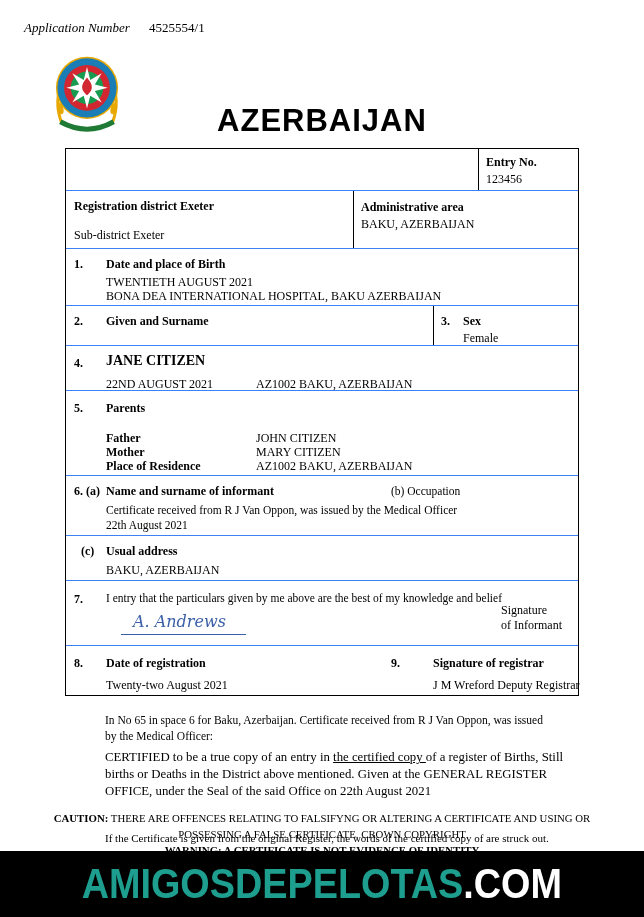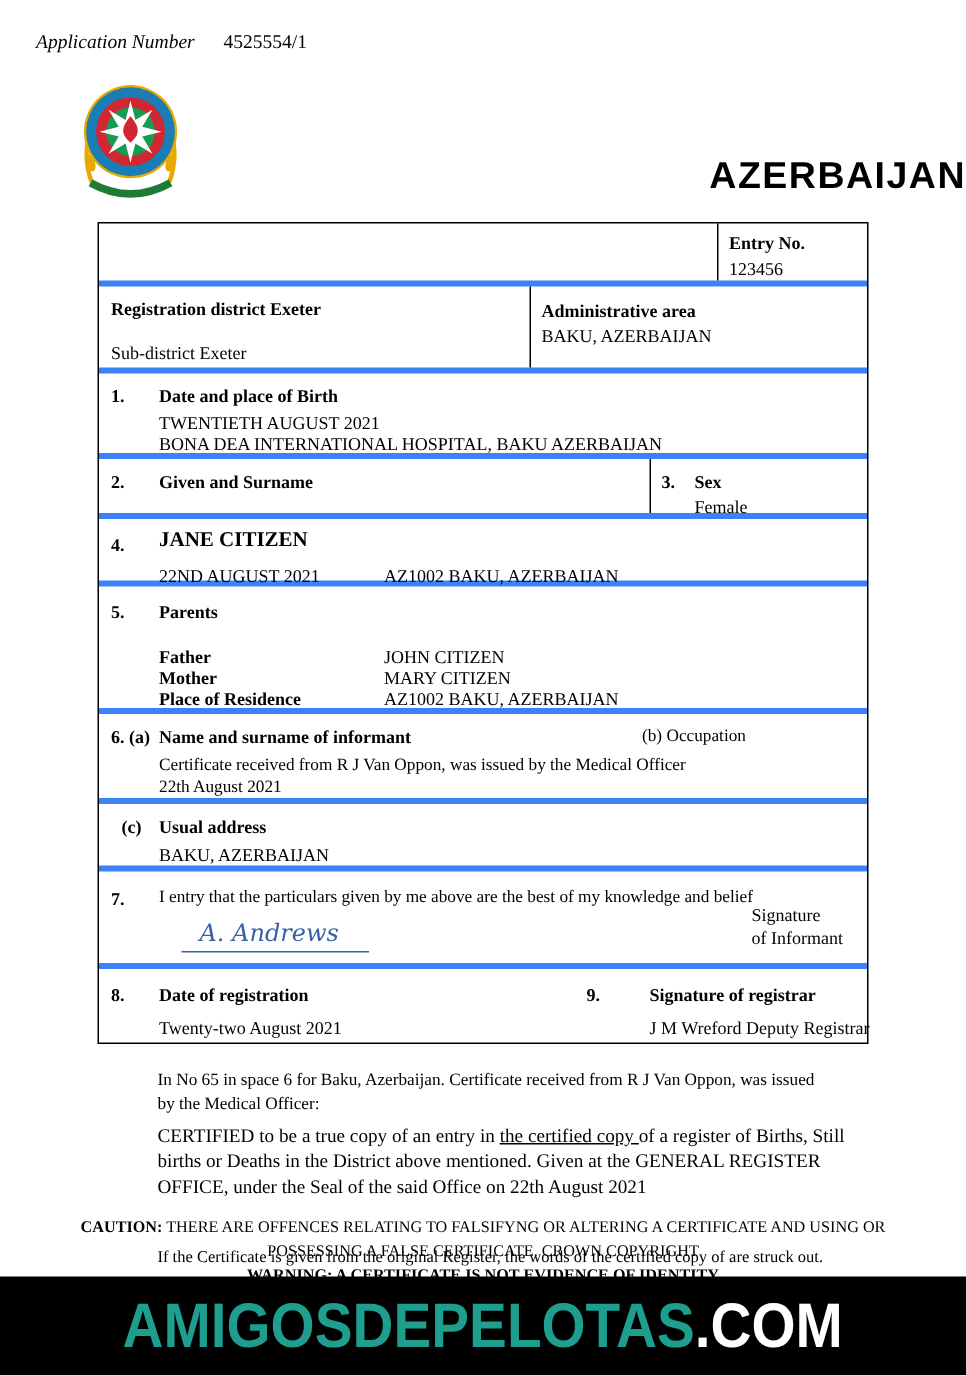--- a/index.html
+++ b/index.html
@@ -16,30 +16,30 @@
   .app-number { position:absolute; top:20px; left:24px; font-size:13px; }
   .app-label { font-style:italic; }
   .app-value { margin-left:16px; }
   .emblem { position:absolute; top:48px; left:50px; width:74px; height:90px; }
   .emblem svg { width:100%; height:100%; }
   .title {
     position:absolute; top:58px; left:0; width:100%; text-align:center;
     font-size:27px; font-weight:bold; letter-spacing:2px;
   }
   .subtitle {
-    position:absolute; top:103px; left:0; width:100%; text-align:right;
-    font-family:"Liberation Sans", sans-serif; font-size:25px; font-weight:bold; letter-spacing:1px;
+    position:absolute; top:103px; left:0; width:100%; text-align:center;
+    font-family:"Liberation Sans", sans-serif; font-size:31px; font-weight:bold; letter-spacing:1px;
   }
 
   
   .cert-table {
     position:absolute; left:65px; top:148px; width:514px;
     border:1px solid #000; font-size:12px; background:#fff;
   }
-  .row { position:relative; border-bottom:4px solid #3b82f6; }
+  .row { position:relative; border-bottom:1px solid #3b82f6; }
   .row:last-child { border-bottom:none; }
   .vdiv { position:absolute; top:0; bottom:0; border-left:1px solid #000; }
 
   .r-entry { height:42px; }
   .r-reg { height:58px; }
   .r-birth { height:57px; }
   .r-namesex { height:40px; }
   .r-child { height:45px; }
   .r-parents { height:85px; }
   .r-informant { height:60px; }
@@ -150,21 +150,21 @@
       <span class="abs" style="left:190px; top:40px;">JOHN CITIZEN</span>
       <span class="abs b" style="left:40px; top:54px;">Mother</span>
       <span class="abs" style="left:190px; top:54px;">MARY CITIZEN</span>
       <span class="abs b" style="left:40px; top:68px;">Place of Residence</span>
       <span class="abs" style="left:190px; top:68px;">AZ1002 BAKU, AZERBAIJAN</span>
     </div>
 
     <div class="row r-informant">
       <span class="abs b" style="left:8px; top:8px;">6. (a)</span>
       <span class="abs b" style="left:40px; top:8px;">Name and surname of informant</span>
-      <span class="abs fs11" style="left:325px; top:9px;margin-left:37px;">(b) Occupation</span>
+      <span class="abs fs11" style="left:325px; top:9px;">(b) Occupation</span>
       <span class="abs fs11" style="left:40px; top:28px;">Certificate received from R J Van Oppon, was issued by the Medical Officer</span>
       <span class="abs fs11" style="left:40px; top:43px;">22th August 2021</span>
     </div>
 
     <div class="row r-address">
       <span class="abs b" style="left:15px; top:8px;">(c)</span>
       <span class="abs b" style="left:40px; top:8px;">Usual address</span>
       <span class="abs" style="left:40px; top:27px;">BAKU, AZERBAIJAN</span>
     </div>
 

